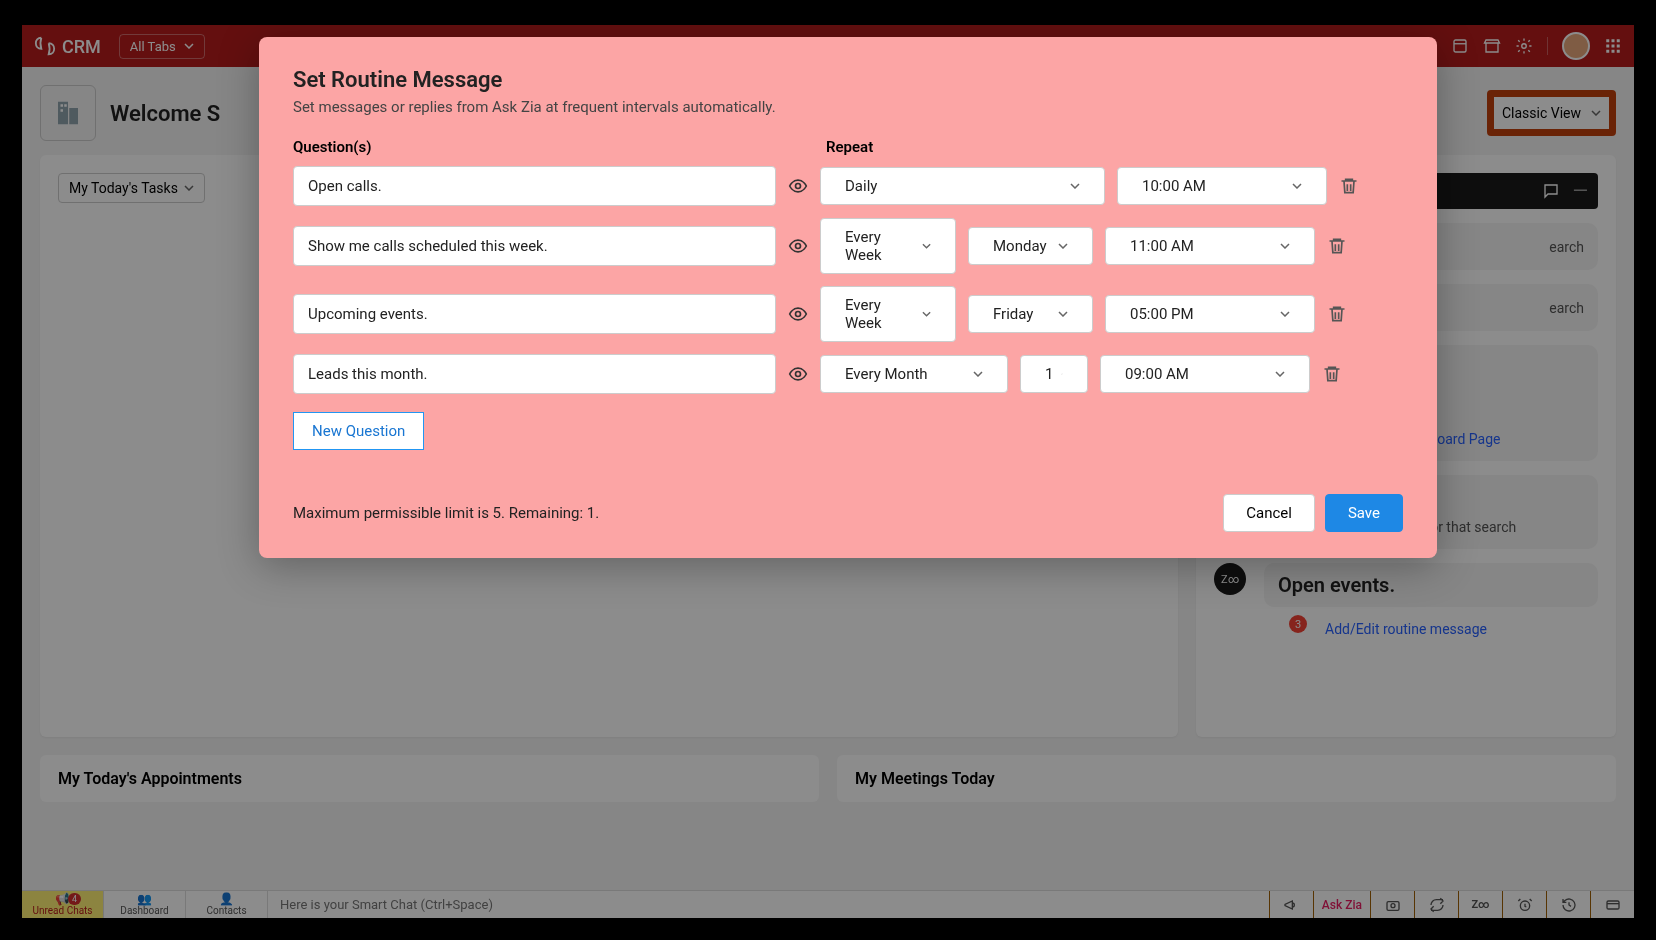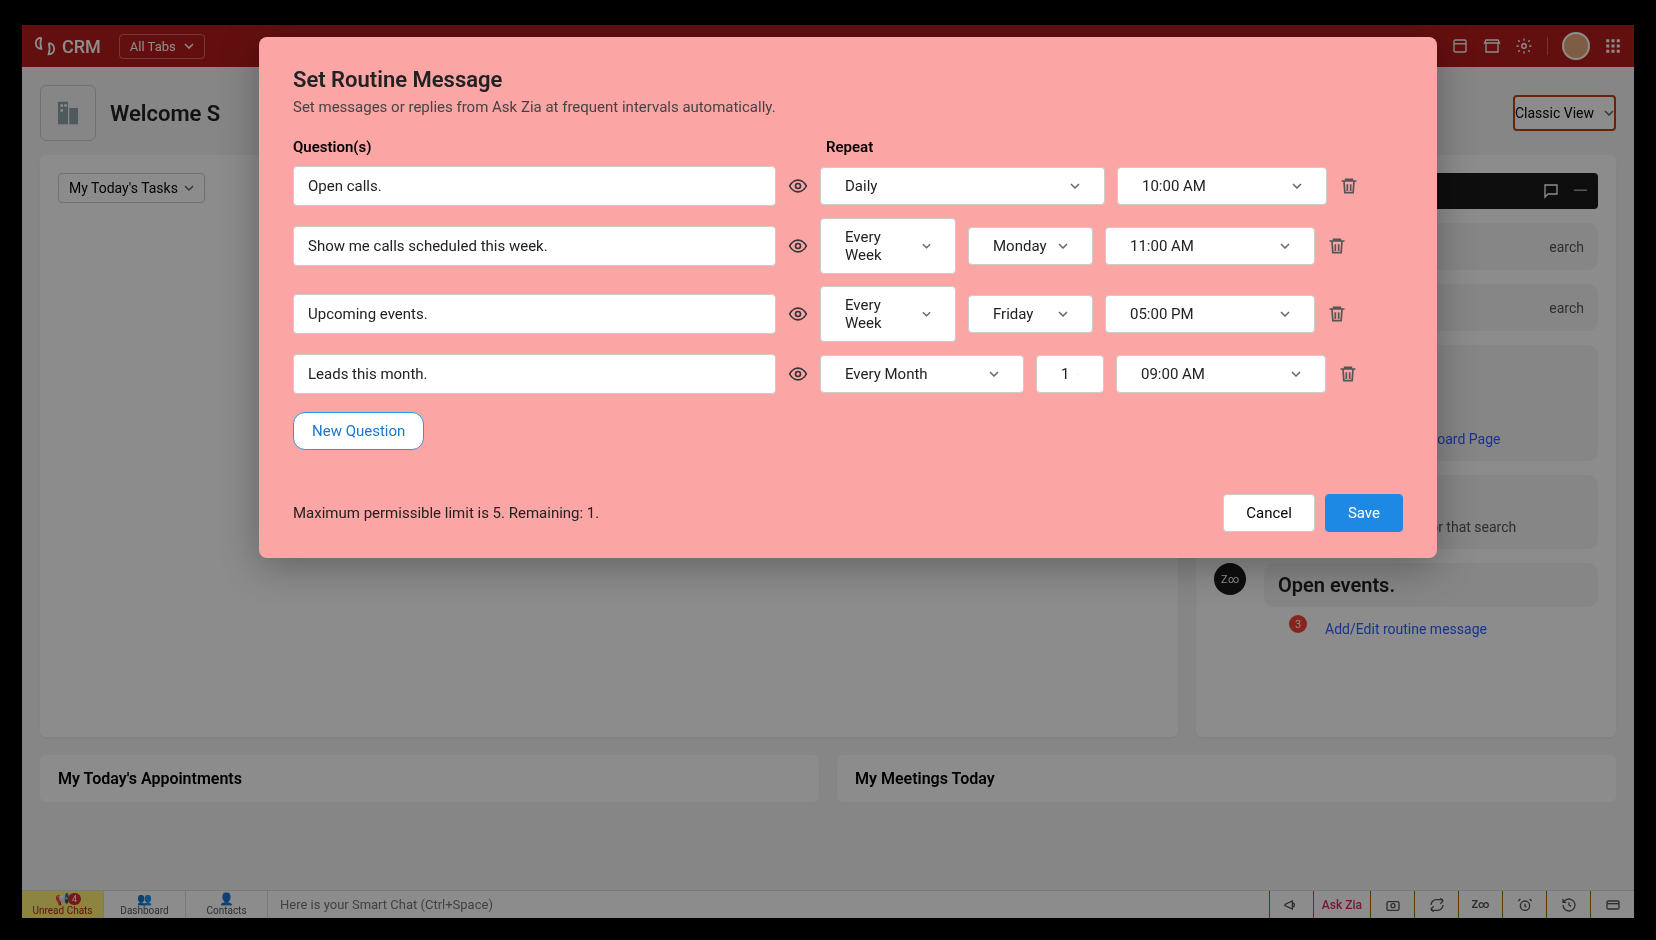--- a/index.html
+++ b/index.html
@@ -13,21 +13,21 @@
 .topbar-right { margin-left: auto; display: flex; align-items: center; gap: 14px; }
 .topbar-icon { width: 18px; height: 18px; cursor: pointer; }
 .avatar { width: 28px; height: 28px; border-radius: 50%; background: #e8a87c; border: 2px solid #fff; }
 .grid-icon { width: 18px; height: 18px; }
 .divider { width: 1px; height: 18px; background: rgba(255,255,255,0.3); }
 
 .page-body { position: absolute; top: 42px; left: 0; right: 0; bottom: 28px; background: #f4f4f4; padding: 18px; }
 .welcome-row { display: flex; align-items: center; gap: 14px; margin-bottom: 14px; }
 .welcome-icon-box { width: 56px; height: 56px; border: 1px solid #ccc; border-radius: 6px; display: flex; align-items: center; justify-content: center; }
 .welcome-text { font-size: 22px; font-weight: 600; color: #222; }
-.classic-btn { margin-left: auto; border: 2px solid #c2410c; background: #fff; padding: 8px 0; border-radius: 4px; display: flex; align-items: center; gap: 10px; font-size: 14px; }
+.classic-btn { margin-left: auto; border: 7px solid #c2410c; background: #fff; padding: 8px 8px; border-radius: 4px; display: flex; align-items: center; gap: 10px; font-size: 14px; }
 .refresh-icon { margin-right: 10px; cursor:pointer; }
 
 .cards-row { display: flex; gap: 18px; }
 .card { background: #fff; border-radius: 6px; padding: 18px; box-shadow: 0 1px 2px rgba(0,0,0,0.05); }
 .card.wide { flex: 1; height: 582px; position: relative; }
 .card.side { width: 420px; height: 582px; }
 .task-dropdown { border: 1px solid #ccc; border-radius: 4px; padding: 6px 10px; font-size: 14px; display: inline-flex; align-items: center; gap: 6px; }
 .no-tasks { position: absolute; left: 50%; top: 335px; transform: translateX(-50%); color: #666; font-size: 15px; }
 
 .zia-dark { background: #1a1a1a; height: 36px; border-radius: 4px; display: flex; align-items: center; justify-content: flex-end; padding: 0 10px; gap: 12px; margin-bottom: 14px; }
@@ -69,21 +69,21 @@
 .q-input { width: 483px; border: 1px solid #ccc; border-radius: 4px; padding: 10px 14px; font-size: 15px; color: #222; }
 .eye { width: 20px; color: #444; cursor:pointer; }
 .sel { border: 1px solid #ccc; border-radius: 4px; padding: 9px 24px; font-size: 15px; display: flex; align-items: center; justify-content: space-between; cursor:pointer; background:#fff; color:#222; }
 .sel .caret { margin-left: 8px; }
 .sel.freq { width: 285px; }
 .sel.freq2 { width: 136px; }
 .sel.day { width: 125px; }
 .sel.dayn { width: 68px; }
 .sel.time { width: 210px; }
 .trash { width: 20px; color: #555; cursor:pointer; }
-.new-q-btn { border: 1.5px solid #2196f3; color: #1976d2; background: #fff; padding: 9px 18px; border-radius: 12px; font-size: 15px; cursor:pointer; margin-top: 6px; }
+.new-q-btn { border: 1.5px solid #2196f3; color: #1976d2; background: #fff; padding: 9px 18px; border-radius: 0; font-size: 15px; cursor:pointer; margin-top: 6px; }
 .modal-footer { display: flex; align-items: center; margin-top: 44px; }
 .limit-text { font-size: 15px; color: #222; }
 .modal-buttons { margin-left: auto; display: flex; gap: 10px; }
 .btn { padding: 9px 22px; border-radius: 4px; font-size: 15px; cursor:pointer; border: 1px solid #ccc; background: #fff; }
 .btn.primary { background: #1e88e5; color: #fff; border-color: #1e88e5; }
 
 svg { display: block; }
 </style>
 </head>
 <body>
@@ -373,21 +373,21 @@
           <path d="M3 6h18M8 6V4h8v2M6 6l1 14h10l1-14M10 10v8M14 10v8"></path>
         </svg>
     </div>
 
     <div class="row">
       <input class="q-input" value="Leads this month." style="">
       <svg class="eye" viewBox="0 0 24 24" fill="none" stroke="#333" stroke-width="2">
           <path d="M2 12s3.5-7 10-7 10 7 10 7-3.5 7-10 7S2 12 2 12z"></path>
           <circle cx="12" cy="12" r="3"></circle>
         </svg>
-      <div class="sel" style="width:204px">
+      <div class="sel" style="width:188px">
           <span>Every Month</span>
           <svg class="caret" width="10" height="6" viewBox="0 0 10 6">
             <path d="M1 1 L5 5 L9 1" stroke="#666" stroke-width="1.5" fill="none"></path>
           </svg>
         </div>
       <div class="sel dayn">
           <span>1</span>
           <svg class="caret" width="10" height="6" viewBox="0 0 10 6">
             <path d="M1 1 L5 5 L9 1" stroke="#666" stroke-width="1.5" fill="none"></path>
           </svg>

